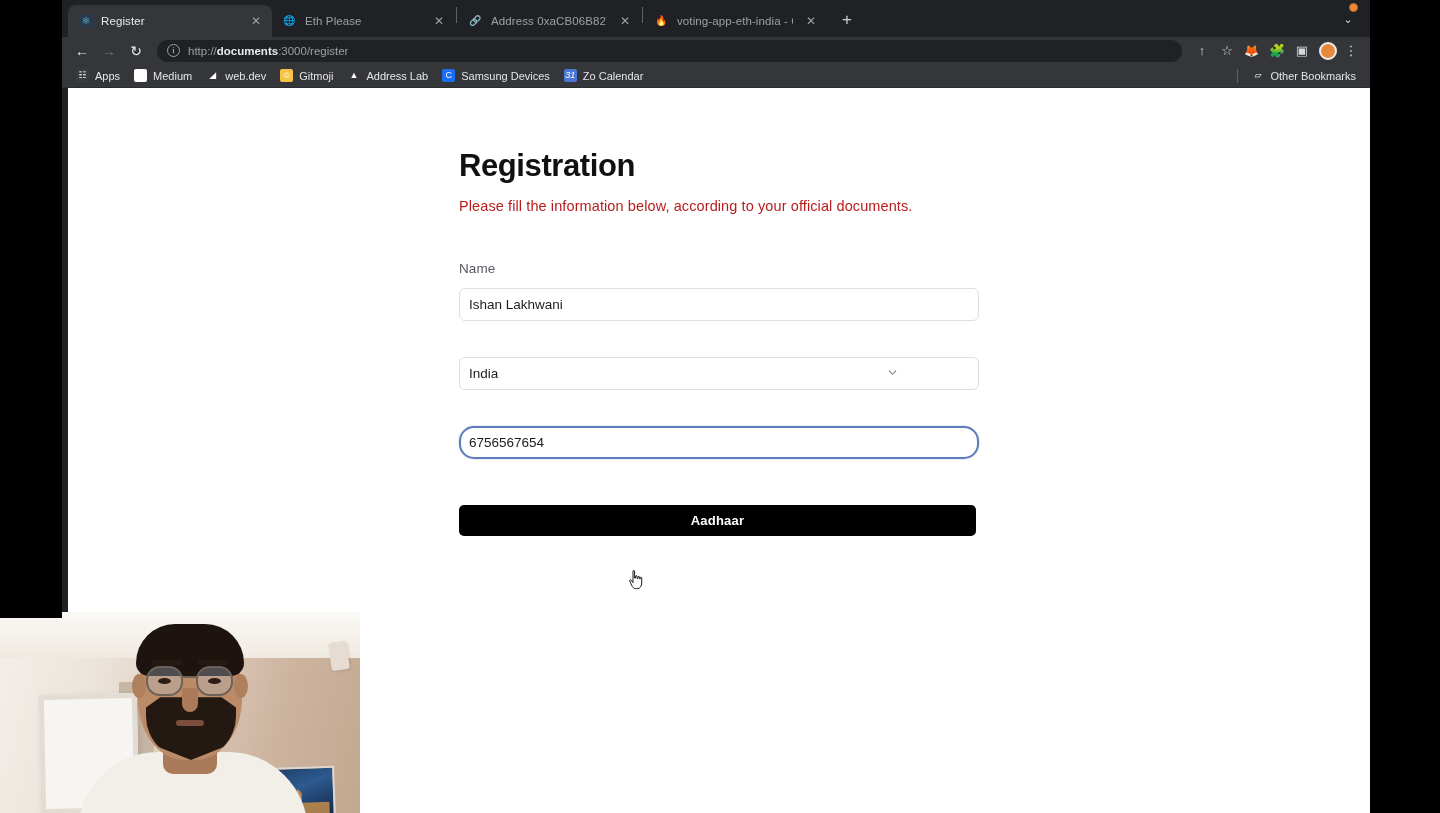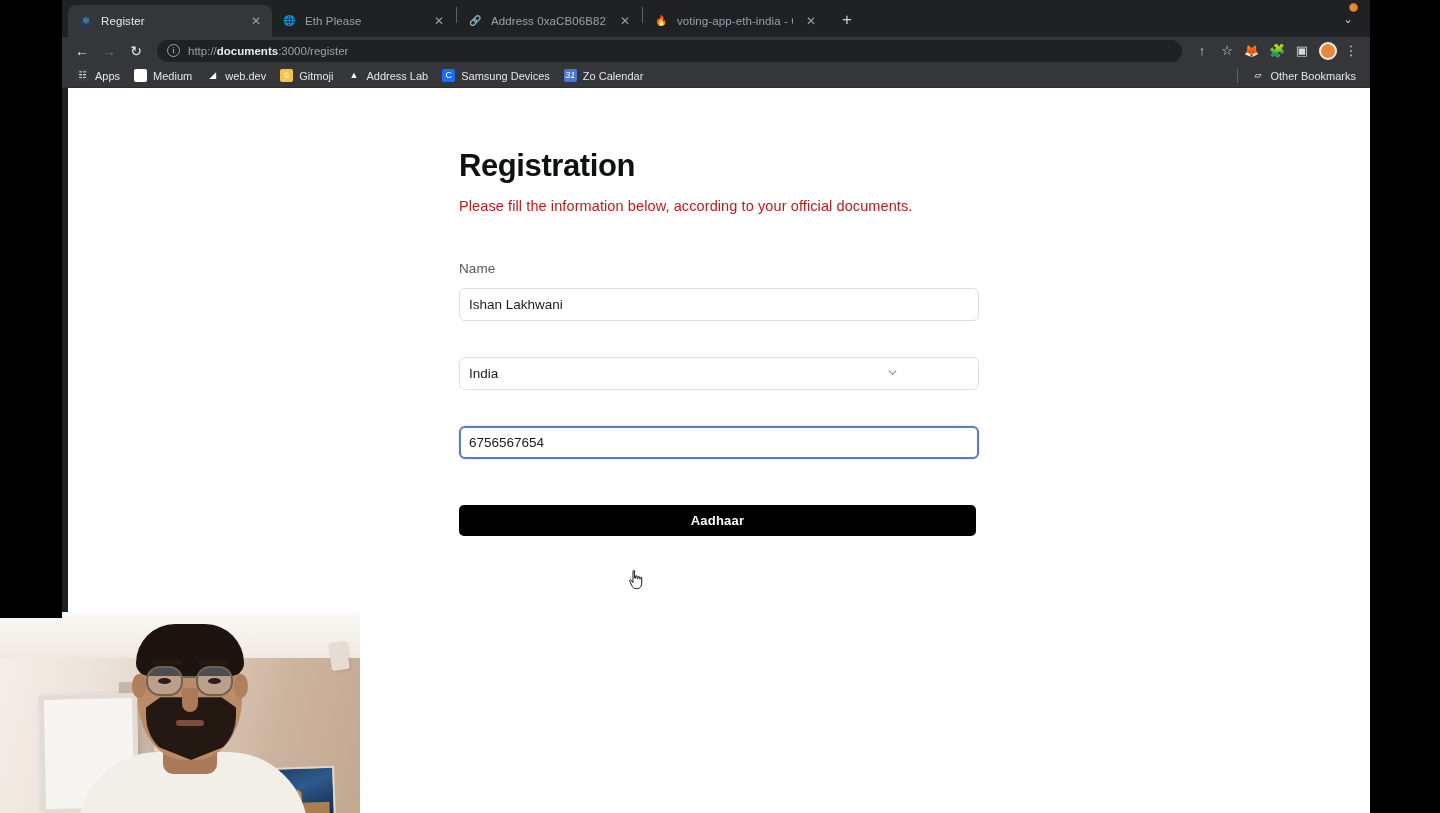--- a/index.html
+++ b/index.html
@@ -297,21 +297,21 @@
     background: #ffffff;
     padding: 0 9px;
     font-size: 13.5px;
     color: #1a1c1f;
     font-family: "Liberation Sans", sans-serif;
     outline: none;
   }
   .text-input.focused {
     border: 2px solid #5c7cba;
     padding: 0 8px;
-    border-radius: 6px;
+    border-radius: 15px;
     box-shadow: 0 0 0 1px rgba(92,124,186,.12);
   }
 
   .select-wrap { position: relative; width: 449px; }
   .select-input {
     appearance: none;
     -webkit-appearance: none;
     padding-right: 26px;
   }
   .select-chevron {

